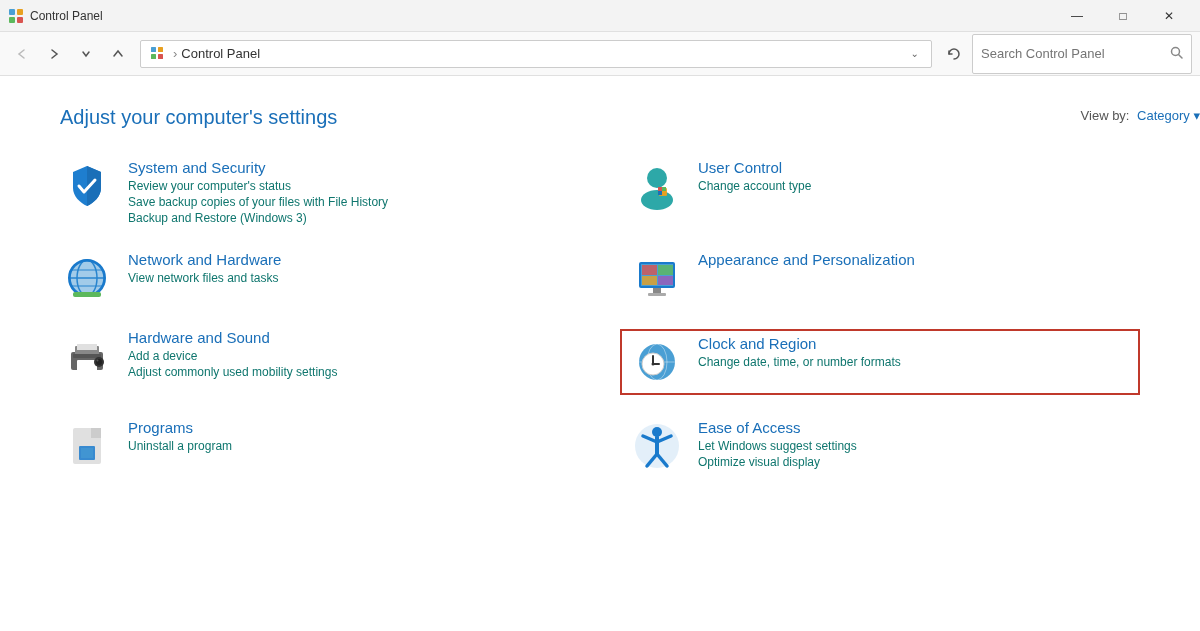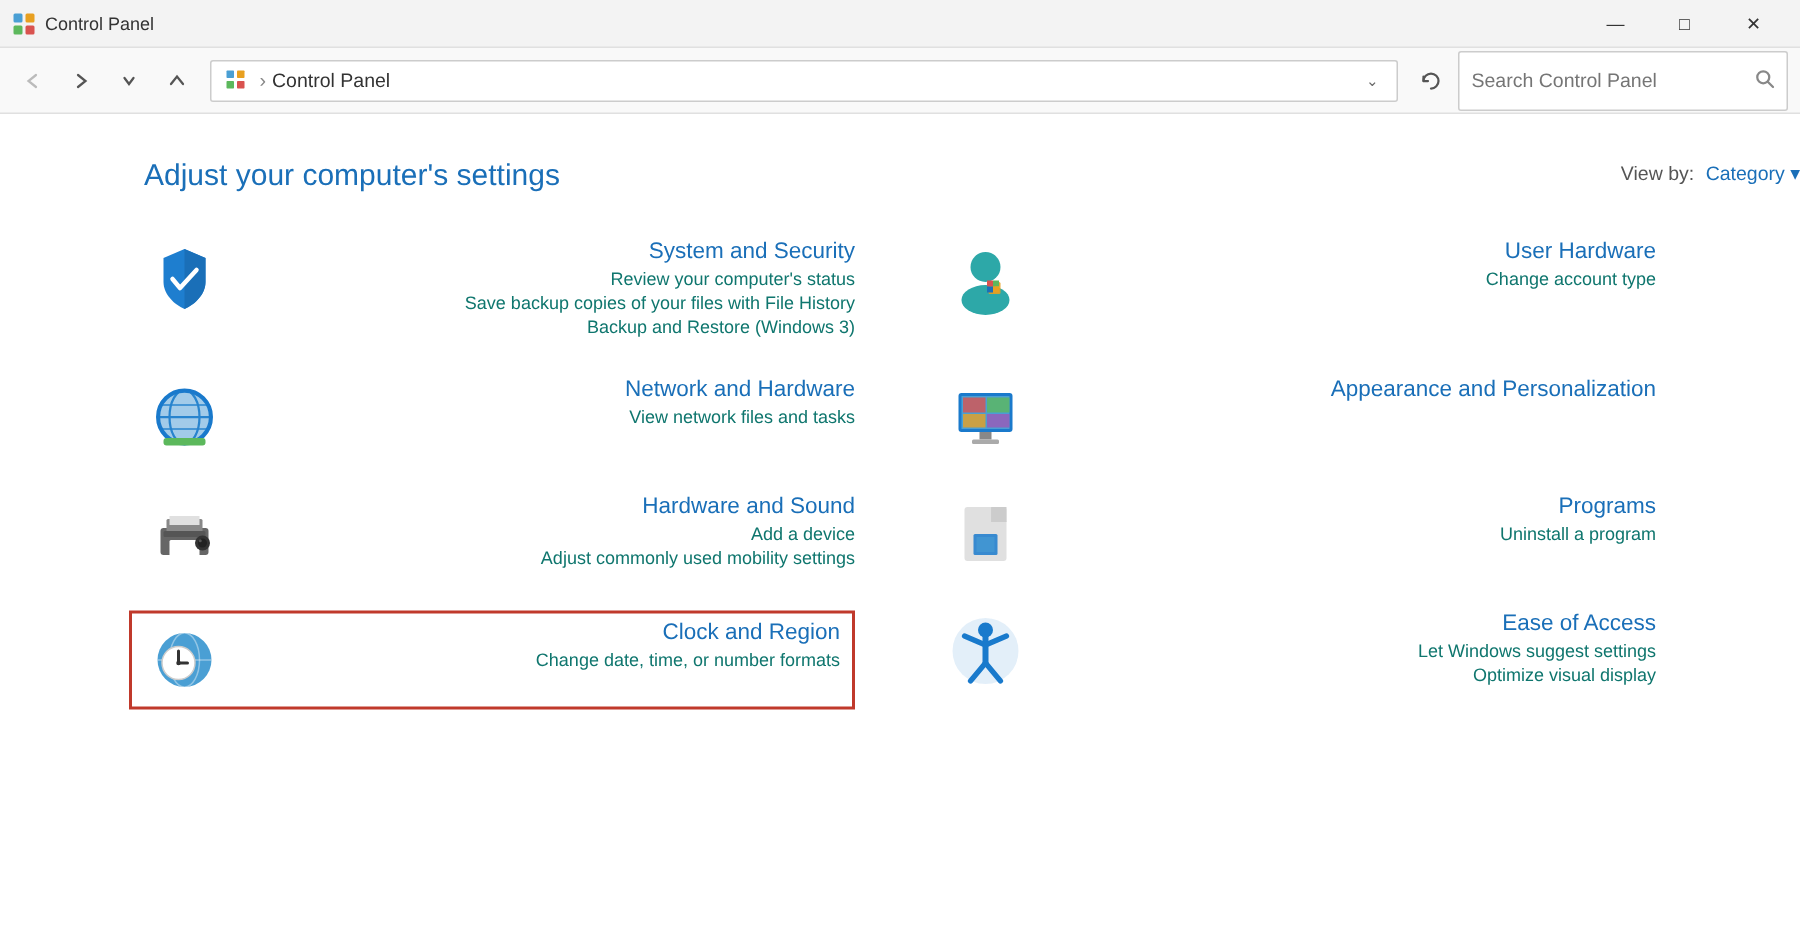--- a/index.html
+++ b/index.html
@@ -104,21 +104,21 @@
       background: transparent;
     }
     .search-icon-btn {
       color: #666;
       cursor: pointer;
       font-size: 13px;
     }
 
     
     .main-content {
-      padding: 30px 96px;
+      padding: 30px 60px;
       height: calc(631px - 32px - 44px);
       overflow-y: auto;
     }
     .page-title {
       font-size: 20px;
       font-weight: 300;
       color: #1a6fb8;
       margin-bottom: 30px;
     }
 
@@ -127,21 +127,20 @@
       grid-template-columns: 1fr 1fr;
       gap: 0;
       column-gap: 60px;
     }
 
     .category-item {
       display: flex;
       align-items: flex-start;
       margin-bottom: 24px;
       cursor: pointer;
-      text-align: right;
     }
     .category-icon {
       width: 54px;
       height: 54px;
       min-width: 54px;
       margin-right: 14px;
       display: flex;
       align-items: center;
       justify-content: center;
     }
@@ -270,21 +269,21 @@
           <ellipse cx="24" cy="38" rx="16" ry="10" fill="#2da8a8"></ellipse>
 
           <rect x="26" y="26" width="8" height="8" rx="1" fill="#e8a020" opacity="0.9"></rect>
           <rect x="25" y="25" width="4" height="4" fill="#d9534f"></rect>
           <rect x="29" y="25" width="4" height="4" fill="#5cb85c"></rect>
           <rect x="25" y="29" width="4" height="4" fill="#1a6fb8"></rect>
           <rect x="29" y="29" width="4" height="4" fill="#e8a020"></rect>
         </svg>
       </div>
       <div class="category-content">
-        <div class="category-title">User Hardware</div>
+        <div class="category-title">User Control</div>
         <a class="category-link">Change account type</a>
       </div>
     </div>
 
     <div class="category-item">
       <div class="category-icon">
         <svg width="48" height="48" viewBox="0 0 48 48">
           <circle cx="24" cy="24" r="18" fill="#1a7acc" opacity="0.15"></circle>
           <circle cx="24" cy="24" r="18" fill="none" stroke="#1a7acc" stroke-width="2"></circle>
           <ellipse cx="24" cy="24" rx="10" ry="18" fill="none" stroke="#1a7acc" stroke-width="1.5"></ellipse>
@@ -344,60 +343,60 @@
           <circle cx="34.5" cy="28.5" r="1" fill="#555"></circle>
         </svg>
       </div>
       <div class="category-content">
         <div class="category-title">Hardware and Sound</div>
         <a class="category-link">Add a device</a>
         <a class="category-link">Adjust commonly used mobility settings</a>
       </div>
     </div>
 
+    <div class="category-item" style="border: 2px solid #c0392b; padding: 4px 8px; margin-left: -10px;">
+      <div class="category-icon">
+        <svg width="48" height="48" viewBox="0 0 48 48">
+
+          <circle cx="24" cy="24" r="18" fill="#4a9fd4"></circle>
+
+          <ellipse cx="24" cy="24" rx="10" ry="18" fill="none" stroke="rgba(255,255,255,0.4)" stroke-width="1"></ellipse>
+          <line x1="6" y1="24" x2="42" y2="24" stroke="rgba(255,255,255,0.4)" stroke-width="1"></line>
+
+          <circle cx="20" cy="26" r="11" fill="white" stroke="#ccc" stroke-width="1"></circle>
+          <circle cx="20" cy="26" r="1.5" fill="#333"></circle>
+
+          <line x1="20" y1="26" x2="20" y2="18" stroke="#333" stroke-width="2" stroke-linecap="round"></line>
+          <line x1="20" y1="26" x2="26" y2="26" stroke="#333" stroke-width="2" stroke-linecap="round"></line>
+        </svg>
+      </div>
+      <div class="category-content">
+        <div class="category-title">Clock and Region</div>
+        <a class="category-link">Change date, time, or number formats</a>
+      </div>
+    </div>
+
     <div class="category-item">
       <div class="category-icon">
         <svg width="48" height="48" viewBox="0 0 48 48">
 
           <rect x="10" y="6" width="28" height="36" rx="2" fill="#e0e0e0"></rect>
           <polygon points="28,6 38,16 28,16" fill="#bbb"></polygon>
           <rect x="28" y="6" width="10" height="10" fill="#ccc"></rect>
 
           <rect x="16" y="24" width="16" height="14" rx="1" fill="#1a7acc" opacity="0.85"></rect>
           <rect x="18" y="26" width="12" height="10" fill="#4a9fd4" opacity="0.5"></rect>
         </svg>
       </div>
       <div class="category-content">
         <div class="category-title">Programs</div>
         <a class="category-link">Uninstall a program</a>
       </div>
     </div>
 
-    <div class="category-item" style="border: 2px solid #c0392b; padding: 4px 8px; margin-left: -10px;">
-      <div class="category-icon">
-        <svg width="48" height="48" viewBox="0 0 48 48">
-
-          <circle cx="24" cy="24" r="18" fill="#4a9fd4"></circle>
-
-          <ellipse cx="24" cy="24" rx="10" ry="18" fill="none" stroke="rgba(255,255,255,0.4)" stroke-width="1"></ellipse>
-          <line x1="6" y1="24" x2="42" y2="24" stroke="rgba(255,255,255,0.4)" stroke-width="1"></line>
-
-          <circle cx="20" cy="26" r="11" fill="white" stroke="#ccc" stroke-width="1"></circle>
-          <circle cx="20" cy="26" r="1.5" fill="#333"></circle>
-
-          <line x1="20" y1="26" x2="20" y2="18" stroke="#333" stroke-width="2" stroke-linecap="round"></line>
-          <line x1="20" y1="26" x2="26" y2="26" stroke="#333" stroke-width="2" stroke-linecap="round"></line>
-        </svg>
-      </div>
-      <div class="category-content">
-        <div class="category-title">Clock and Region</div>
-        <a class="category-link">Change date, time, or number formats</a>
-      </div>
-    </div>
-
     <div class="category-item">
       <div class="category-icon">
         <svg width="48" height="48" viewBox="0 0 48 48">
 
           <circle cx="24" cy="10" r="5" fill="#1a7acc"></circle>
 
           <line x1="24" y1="15" x2="24" y2="32" stroke="#1a7acc" stroke-width="4" stroke-linecap="round"></line>
 
           <line x1="24" y1="20" x2="10" y2="14" stroke="#1a7acc" stroke-width="3.5" stroke-linecap="round"></line>
           <line x1="24" y1="20" x2="38" y2="14" stroke="#1a7acc" stroke-width="3.5" stroke-linecap="round"></line>

